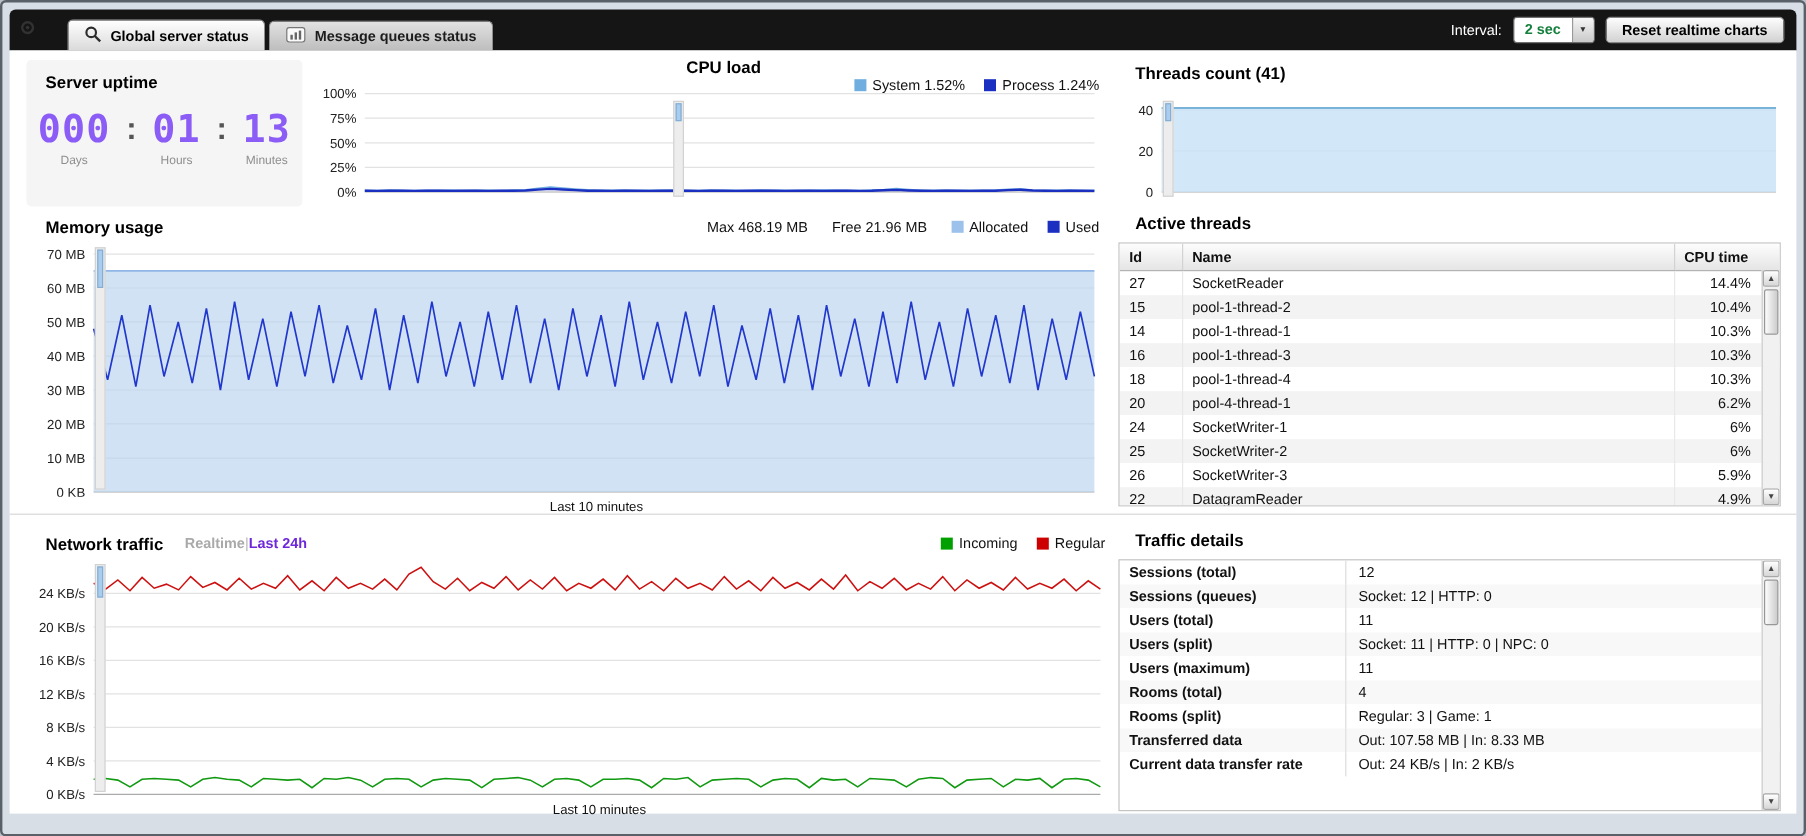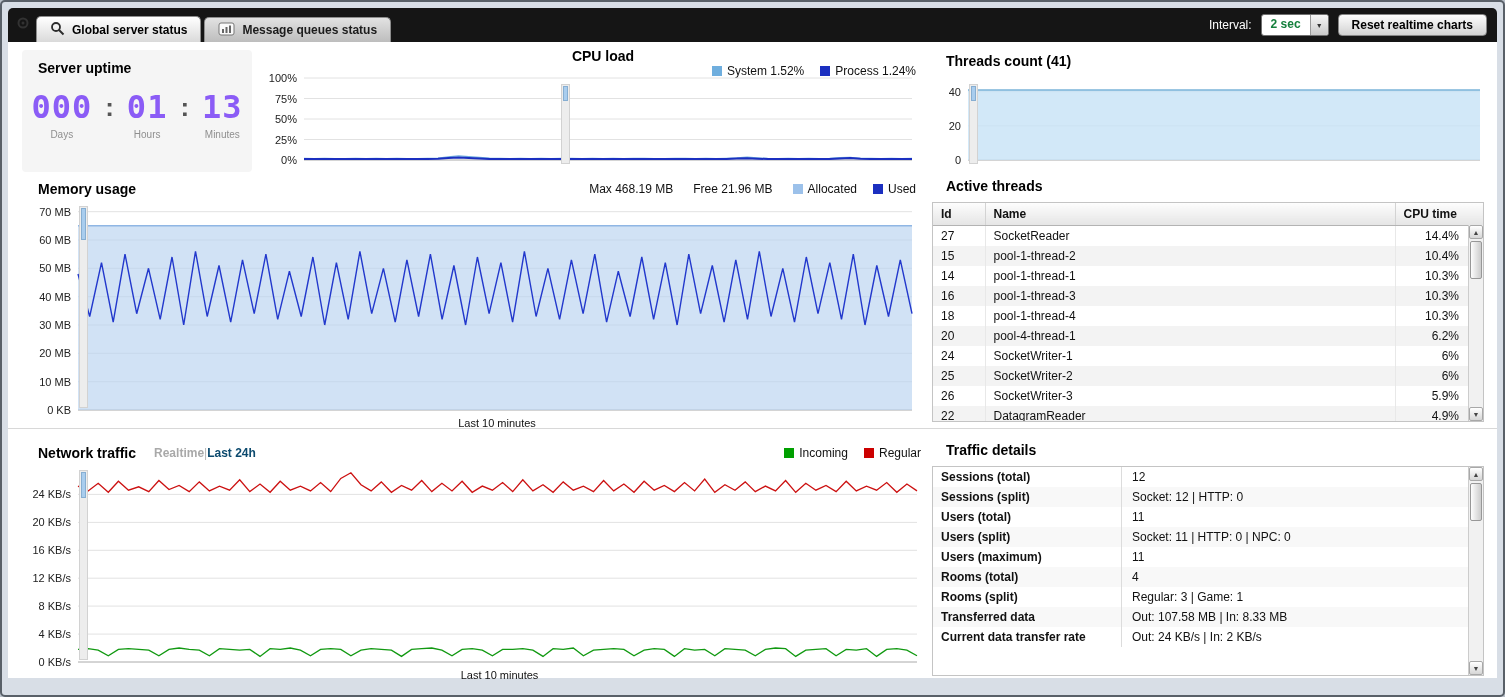--- a/index.html
+++ b/index.html
@@ -1,19 +1,19 @@
 <!DOCTYPE html>
 <html><head>
 <meta charset="utf-8">
 <style>
   html,body{margin:0;padding:0;background:#b9c0c9;}
   body{width:1505px;height:697px;position:relative;font-family:"Liberation Sans","DejaVu Sans",sans-serif;color:#111;}
   .frame{position:absolute;inset:0;background:#d8dee6;border:2px solid #596068;border-radius:5px;box-sizing:border-box;overflow:hidden;}
   
-  .topbar{position:absolute;left:6px;top:6px;right:6px;height:34px;background:#151515;border-radius:5px 5px 0 0;display:flex;align-items:flex-end;}
+  .topbar{position:absolute;left:6px;top:6px;right:6px;height:34px;background:#151515;border-radius:5px 5px 0 0;display:flex;align-items:flex-end;gap:20px;}
   .appicon{align-self:center;margin:0 2px 0 8px;opacity:.75;}
   .tabs{display:flex;align-items:flex-end;gap:3px;margin-left:4px;}
   .tab{height:26px;display:flex;align-items:center;gap:7px;padding:0 13px;border-radius:5px 5px 0 0;font-size:12px;font-weight:bold;border:1px solid #8d8d8d;border-bottom:none;box-sizing:border-box;}
   .tab.active{background:linear-gradient(#ffffff,#dadada);color:#000;}
   .tab.inactive{background:linear-gradient(#e2e2e2,#bdbdbd);color:#1c1c1c;height:25px;}
   .topbar-right{margin-left:auto;align-self:center;display:flex;align-items:center;gap:9px;padding-right:10px;}
   .interval-label{color:#fff;font-size:12px;}
   .select{display:flex;height:20px;background:#fff;border:1px solid #6f6f6f;border-radius:3px;overflow:hidden;align-items:stretch;cursor:default;}
   .select-value{padding:2px 9px 0 9px;font-size:12px;font-weight:bold;color:#15803d;}
   .select-arrow{width:17px;background:linear-gradient(#f6f6f6,#c9c9c9);border-left:1px solid #999;font-size:7px;display:flex;align-items:center;justify-content:center;color:#333;}
@@ -48,21 +48,21 @@
   .chart{position:relative;width:100%;}
   .chart-sm{height:90px;}
   .chart-mem{height:212px;}
   .chart-net{height:200px;}
   .zoombar{position:absolute;width:9px;background:#ededed;border:1px solid #d2d2d2;box-sizing:border-box;}
   .zoomthumb{position:absolute;top:1px;left:1px;right:1px;background:#a9cdee;border:1px solid #86aed2;box-sizing:border-box;}
   svg text{font-family:"Liberation Sans","DejaVu Sans",sans-serif;}
   .subtabs{display:flex;align-items:center;margin-left:18px;font-size:12px;font-weight:bold;}
   .subtab-dim{color:#a9a9a9;}
   .subtab-sep{color:#b5b5b5;font-weight:normal;}
-  .subtab-on{color:#0c4a6e;}
+  .subtab-on{color:#6d28d9;}
   
   .threadstable-block{left:924px;top:134px;width:552px;}
   .traffic-block{left:924px;top:398px;width:552px;}
   .threadstable-block .title,.traffic-block .title{margin-left:14px;height:22px;display:block;padding-top:2px;}
   .tablebox{position:relative;border:1px solid #c4c4c4;background:#fff;overflow:hidden;margin-top:2px;}
   .threads-box{height:218px;}
   .traffic-box{height:208px;}
   table{border-collapse:collapse;width:100%;font-size:12px;table-layout:fixed;}
   th{background:linear-gradient(#fdfdfd,#e5e5e5);border-bottom:1px solid #b3b3b3;border-right:1px solid #d3d3d3;text-align:left;padding:4px 8px;font-weight:bold;}
   th:last-child{border-right:none;}
@@ -371,21 +371,21 @@
     <section class="traffic-block">
       <span class="title">Traffic details</span>
       <div class="tablebox traffic-box">
         <table>
           <tbody>
               <tr>
                 <td class="label">Sessions (total)</td>
                 <td class="value">12</td>
               </tr>
               <tr>
-                <td class="label">Sessions (split)</td>
+                <td class="label">Sessions (queues)</td>
                 <td class="value">Socket: 12 | HTTP: 0</td>
               </tr>
               <tr>
                 <td class="label">Users (total)</td>
                 <td class="value">11</td>
               </tr>
               <tr>
                 <td class="label">Users (split)</td>
                 <td class="value">Socket: 11 | HTTP: 0 | NPC: 0</td>
               </tr>

